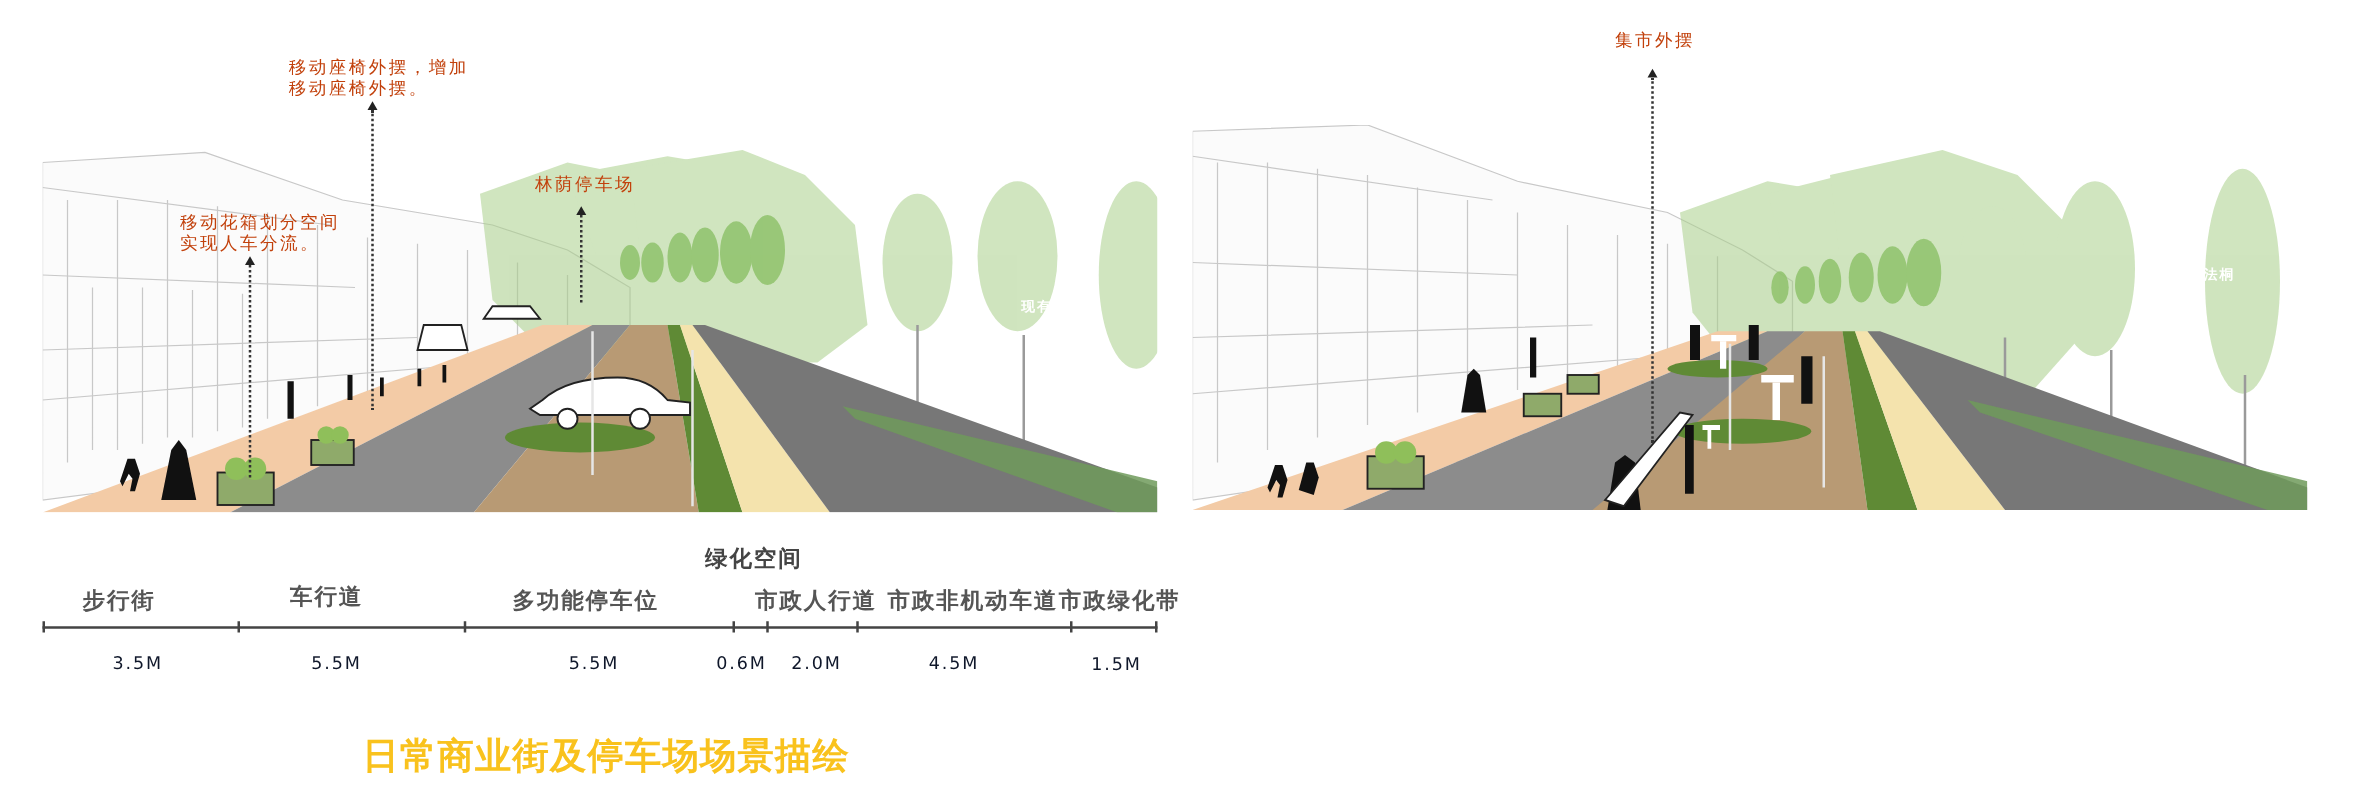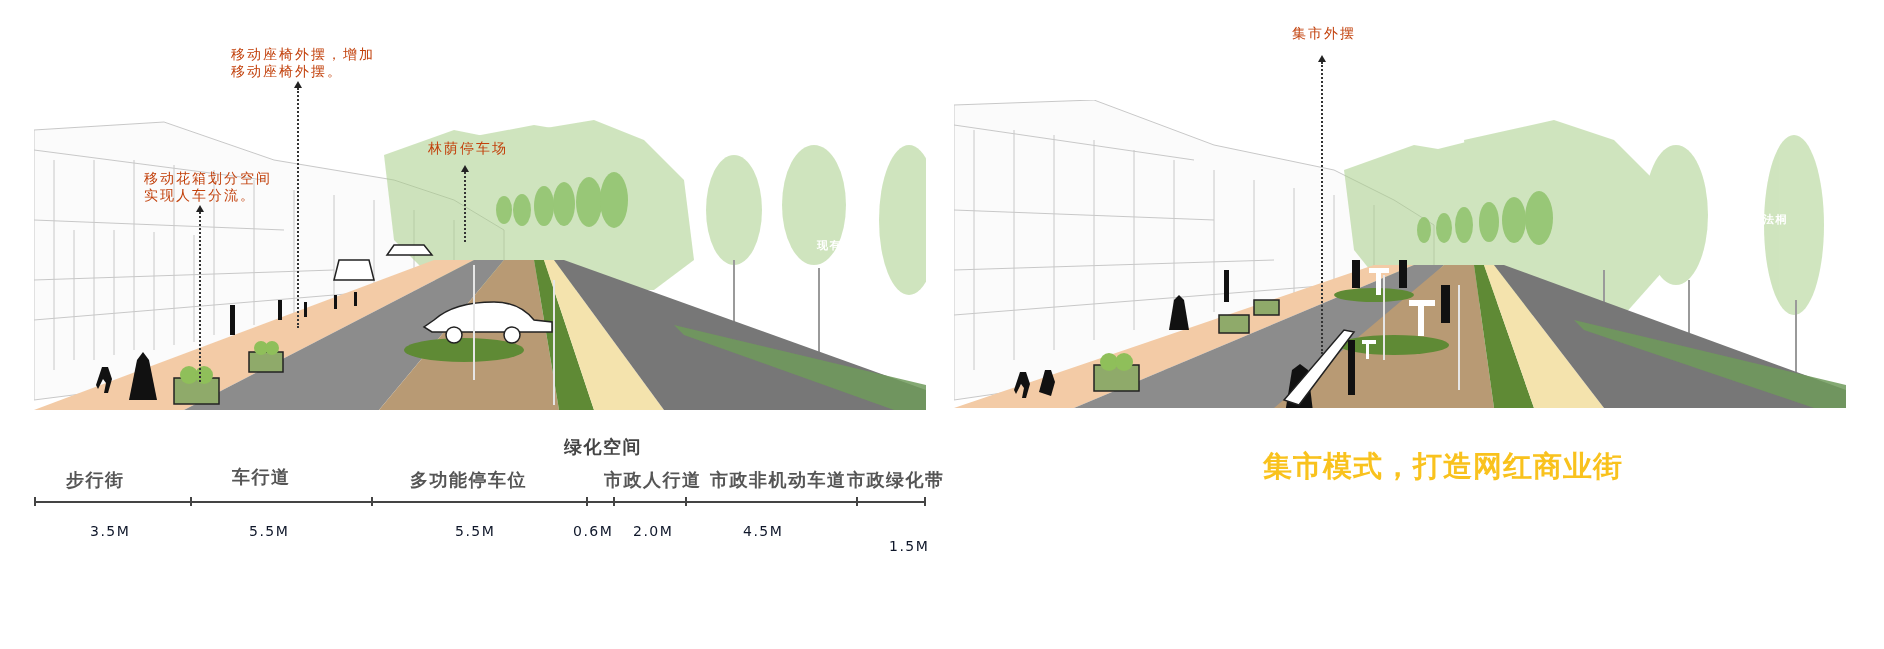--- a/index.html
+++ b/index.html
@@ -129,22 +129,23 @@
   <div class="tick" style="left:685px;top:497px;"></div>
   <div class="tick" style="left:856px;top:497px;"></div>
   <div class="tick" style="left:924px;top:497px;"></div>
 
   <div class="scale-val" style="left:90px;top:523px;">3.5M</div>
   <div class="scale-val" style="left:249px;top:523px;">5.5M</div>
   <div class="scale-val" style="left:455px;top:523px;">5.5M</div>
   <div class="scale-val" style="left:573px;top:523px;">0.6M</div>
   <div class="scale-val" style="left:633px;top:523px;">2.0M</div>
   <div class="scale-val" style="left:743px;top:523px;">4.5M</div>
-  <div class="scale-val" style="left:873px;top:538px;margin-left:16px;">1.5M</div>
-
+  <div class="scale-val" style="left:873px;top:524px;">1.5M</div>
+
+  <div class="caption" style="left:290px;top:585px;">日常商业街及停车场场景描绘</div>
 </div>
 
 <div class="panel" style="left:940px;top:0;width:944px;height:649px;">
 
   <div class="scene" style="left:14px;top:100px;width:892px;height:308px;">
     <svg width="892" height="308" viewBox="0 0 892 308">
       <g stroke="#c8c8c8" stroke-width="1" fill="none">
         <path d="M0 5 L140 0 L260 45 L380 70 L440 100 L480 125 L480 230 L0 300 Z" fill="#fbfbfb"></path>
         <path d="M0 25 L240 60 M0 110 L260 120 M0 170 L320 160 M0 215 L380 185"></path>
         <path d="M20 30 L20 270 M60 30 L60 260 M100 35 L100 250 M140 40 L140 240 M180 50 L180 230 M220 60 L220 220 M260 70 L260 212 M300 80 L300 205 M340 88 L340 198 M380 95 L380 190 M420 105 L420 180"></path>
@@ -213,14 +214,13 @@
           <line x1="505" y1="185" x2="505" y2="290"></line>
       </g>
     </svg>
   </div>
 
   <div class="note" style="left:352px;top:25px;">集市外摆</div>
   <div class="arrow" style="left:381px;top:62px;height:292px;"></div>
 
   <div class="note light" style="left:771px;top:211px;">现有法桐</div>
 
-  <div class="caption" style="left:323px;top:447px;">集市模式，打造网红商业街</div>
 </div>
 
 </body></html>

